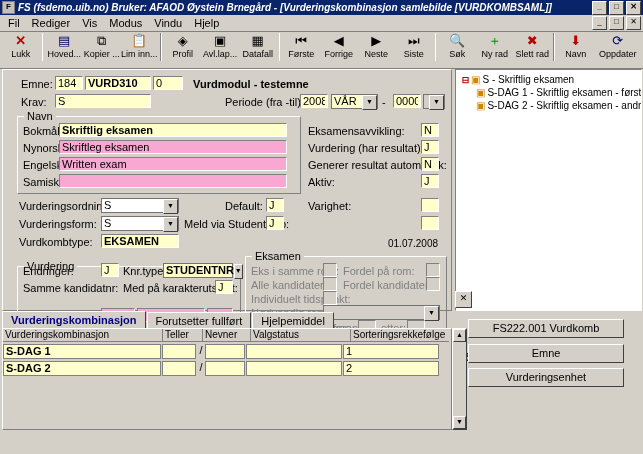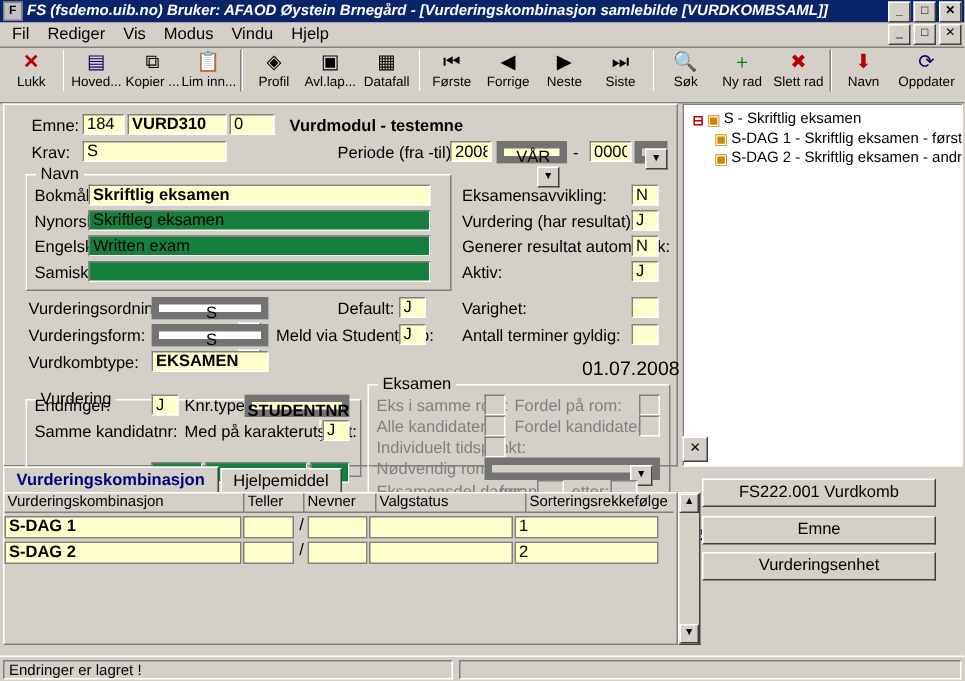--- a/index.html
+++ b/index.html
@@ -52,33 +52,33 @@
   .content{position:absolute;left:0;top:67px;width:643px;height:368px;}
 
   .formpane{
     position:absolute;left:2px;top:2px;width:448px;height:240px;
     background:#d4d0c8;border:1px solid #808080;border-top-color:#fff;border-left-color:#fff;
   }
   .fld{
     background:#ffffcc;border:1px solid #808080;border-right-color:#fff;border-bottom-color:#fff;
     height:14px;font-size:11px;font-family:"Liberation Sans",sans-serif;padding:0 2px;box-sizing:border-box;
   }
-  .fld.white{background:#15803d;}
+  .fld.white{background:#f9a8d4;}
   .fld.gray{background:#d4d0c8;color:#808080;}
   .fld.bold{font-weight:bold;}
   .grp{
     position:absolute;border:1px solid #808080;border-top-color:#fff;border-left-color:#fff;
   }
   .grp > .cap{
     position:absolute;top:-7px;left:6px;background:#d4d0c8;padding:0 3px;font-size:11px;
   }
   .row{position:absolute;}
   .combo{
-    background:#fff;border:5px solid #737373;height:15px;box-sizing:border-box;
-    display:flex;align-items:center;font-size:11px;padding-left:2px;flex-direction:column;
+    background:#fff;border:1px solid #737373;height:15px;box-sizing:border-box;
+    display:flex;font-size:11px;padding-left:2px;
   }
   .combo.yellow{background:#ffffcc;}
   .combo .arrow{
     margin-left:auto;width:13px;height:13px;background:#d4d0c8;
     border:1px solid #fff;border-right-color:#404040;border-bottom-color:#404040;
     font-size:7px;line-height:12px;text-align:center;
   }
 
   
   .treepane{
@@ -298,26 +298,25 @@
       <div class="row" style="left:305px;top:130px;">Varighet:</div>
       <input class="fld" style="position: absolute; left: 418px; top: 128px; width: 18px;" value="">
 
       <div class="row" style="left:16px;top:148px;">Vurderingsform:</div>
       <div class="combo white" style="position:absolute;left:98px;top:146px;width:78px;">
         <span>S</span>
         <span class="arrow">▼</span>
       </div>
       <div class="row" style="left:181px;top:148px;">Meld via Studentweb:</div>
       <input class="fld" style="position: absolute; left: 263px; top: 146px; width: 18px;" value="J">
-      <div class="row" style="left:305px;top:148px;">Antall terminer gyldig:</div>
       <input class="fld" style="position: absolute; left: 418px; top: 146px; width: 18px;" value="">
 
       <div class="row" style="left:16px;top:166px;">Vurdkombtype:</div>
       <input class="fld bold" style="position: absolute; left: 98px; top: 164px; width: 78px;" value="EKSAMEN">
-      <div class="row" style="left:385px;top:168px;font-size:13px;">01.07.2008</div>
+      <div class="row" style="left:385px;top:168px;font-size:10px;">01.07.2008</div>
 
       <div class="grp" style="left:14px;top:196px;width:222px;height:50px;">
         <span class="cap">Vurdering</span>
       </div>
       <div class="row" style="left:20px;top:195px;">Endringer:</div>
       <input class="fld" style="position: absolute; left: 98px; top: 193px; width: 18px;" value="J">
       <div class="row" style="left:120px;top:195px;">Knr.type:</div>
       <div class="combo yellow" style="position:absolute;left:160px;top:193px;width:70px;font-weight:bold;">
         <span>STUDENTNR</span>
         <span class="arrow">▼</span>
@@ -390,20 +389,21 @@
       </div>
       <div class="treerow" style="padding-left:20px;">
         <span class="ti">▣</span>
         <span>S-DAG 2 - Skriftlig eksamen - andre dag</span>
       </div>
     </div>
     <div class="smallbtn" style="position:absolute;left:455px;top:224px;">✕</div>
 
     <div class="tabstrip">
       <div class="tab active">Vurderingskombinasjon</div>
+      <div class="tab">Forutsetter fullført</div>
       <div class="tab">Hjelpemiddel</div>
     </div>
 
     <div class="gridpane">
       <div class="gridhdr">
         <div style="width:160px">Vurderingskombinasjon</div>
         <div style="width:40px">Teller</div>
         <div style="width:48px">Nevner</div>
         <div style="width:100px">Valgstatus</div>
         <div style="width:98px;border-right:none;">Sorteringsrekkefølge</div>
@@ -432,18 +432,14 @@
       <div class="sbtn">▲</div>
       <div class="sbtn" style="position:absolute;bottom:0;">▼</div>
     </div>
 
     <div class="btn" style="position:absolute;left:468px;top:252px;width:156px;height:19px;line-height:17px;">FS222.001 Vurdkomb</div>
     <div class="btn" style="position:absolute;left:468px;top:301px;width:156px;height:19px;line-height:17px;">Vurderingsenhet</div>
     <div class="btn" style="position:absolute;left:468px;top:277px;width:156px;height:19px;line-height:17px;">Emne</div>
 
   </div>
 
-  <div class="statusbar">
-    <div class="sfield" style="width:300px;">Endringer er lagret !</div>
-    <div class="sfield" style="flex:1;"></div>
-  </div>
 
 </div>
 
 </body></html>

